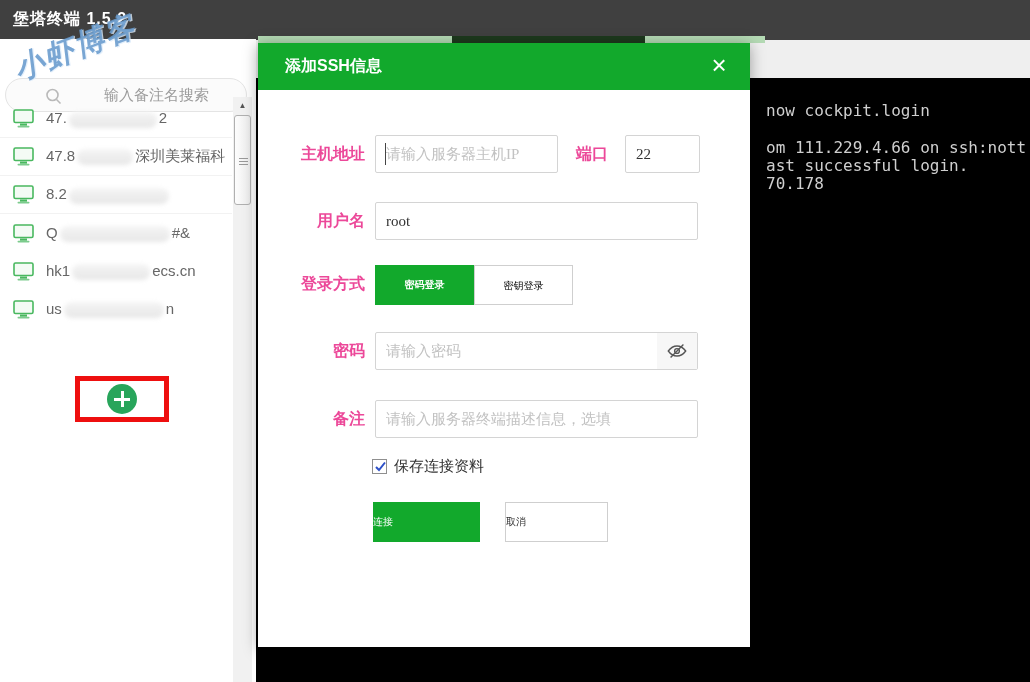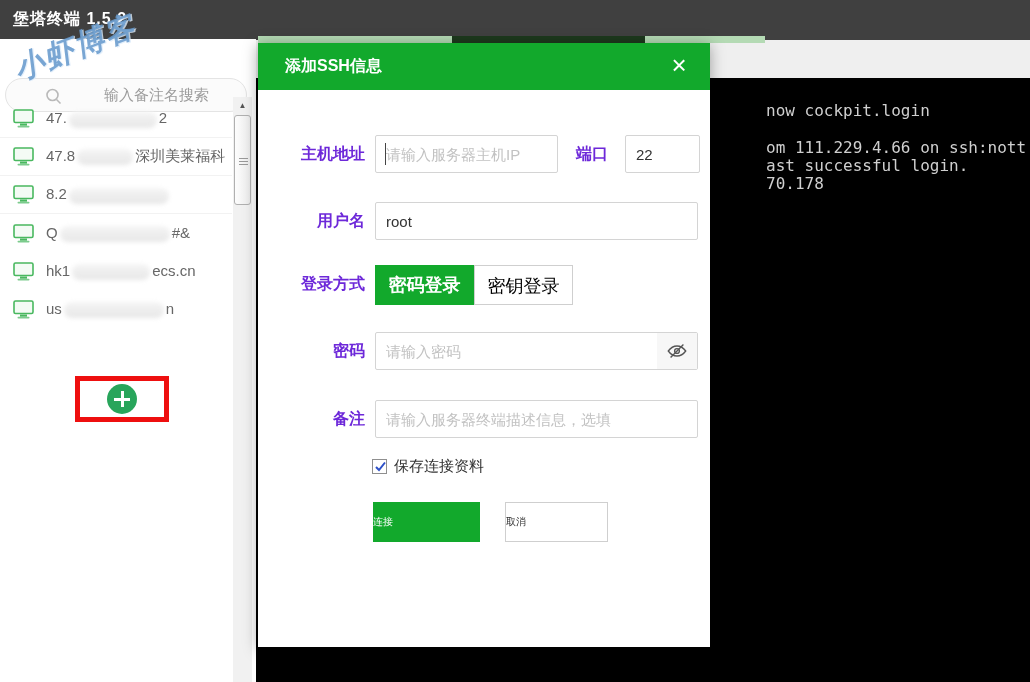--- a/index.html
+++ b/index.html
@@ -37,31 +37,31 @@
   .sb-track { position:absolute; left:233px; top:58px; width:19px; height:585px; background:#f1f1f1; }
   .sb-up { position:absolute; left:0; top:2px; width:19px; height:14px; text-align:center; font-size:8px; color:#555; line-height:14px; }
   .sb-thumb { position:absolute; left:1px; top:18px; width:17px; height:90px; border:1px solid #b0b0b0; border-radius:3px;
               background:linear-gradient(90deg,#fdfdfd,#ececec); }
   .sb-grip { position:absolute; left:4px; top:42px; width:9px; }
   .sb-grip i { display:block; height:1px; background:#999; margin-bottom:2px; }
 
   
   .modal-topstrip { position:absolute; left:258px; top:36px; width:507px; height:7px; background:#b4dab4; z-index:5; }
   .modal-topstrip .dk { position:absolute; left:194px; top:0; width:193px; height:7px; background:#1d391d; }
-  .modal { position:absolute; left:258px; top:43px; width:452px; height:604px; background:#fff; z-index:6; box-shadow:0 2px 14px rgba(0,0,0,.35); }
+  .modal { position:absolute; left:258px; top:43px; width:492px; height:604px; background:#fff; z-index:6; box-shadow:0 2px 14px rgba(0,0,0,.35); }
   .modal-header { position:relative; height:47px; background:#12a92c; }
   .modal-title { position:absolute; left:27px; top:13px; font-size:16px; font-weight:bold; color:#fff; }
   .modal-close { position:absolute; right:16px; top:8px; width:30px; height:30px; color:#fff; font-size:26px; line-height:28px;
                  text-align:center; font-weight:300; cursor:pointer; }
-  .flabel { position:absolute; width:107px; text-align:right; font-size:16px; font-weight:600; color:#6d28d9; }
+  .flabel { position:absolute; width:107px; text-align:right; font-size:16px; font-weight:600; color:#ec4899; }
   .inp { position:absolute; height:38px; border:1px solid #d4d4d4; border-radius:2px; font-size:15px; color:#333;
-         padding:12px 10px; background:#fff; font-family:Liberation Sans, sans-serif; outline:none; }
+         padding:12px 10px; background:#fff; font-family:Liberation Serif, serif; outline:none; }
   .inp::placeholder { color:#c2c2c2; opacity:1; }
   .caret { position:absolute; left:127px; top:100px; width:1px; height:22px; background:#444; z-index:2; }
-  .tabbtn { position:absolute; top:222px; width:99px; height:40px; font-size:18px; text-align:center; line-height:40px; cursor:pointer; }
+  .tabbtn { position:absolute; top:222px; width:99px; height:40px; font-size:10px; text-align:center; line-height:40px; cursor:pointer; }
   .tabbtn.on { background:#12a92c; color:#fff; font-weight:600; }
   .tabbtn.off { background:#fff; color:#000000; border:1px solid #cfcfcf; }
   .eyebox { position:absolute; left:399px; top:290px; width:40px; height:36px; background:#f7f7f7; display:flex;
             align-items:center; justify-content:center; cursor:pointer; }
   .chk { position:absolute; left:114px; top:416px; width:15px; height:15px; border:1px solid #8f8f8f; background:#fff; cursor:pointer; }
   .chk svg { position:absolute; left:1px; top:0; }
   .chk-label { position:absolute; left:136px; top:414px; font-size:15px; color:#333; }
   .btn { position:absolute; top:459px; height:40px; font-size:10px; text-align:left; line-height:40px; cursor:pointer; }
   .btn-connect { left:115px; width:107px; background:#12a92c; color:#fff; }
   .btn-cancel { left:247px; width:103px; background:#fff; color:#333; border:1px solid #cfcfcf; line-height:38px; }

